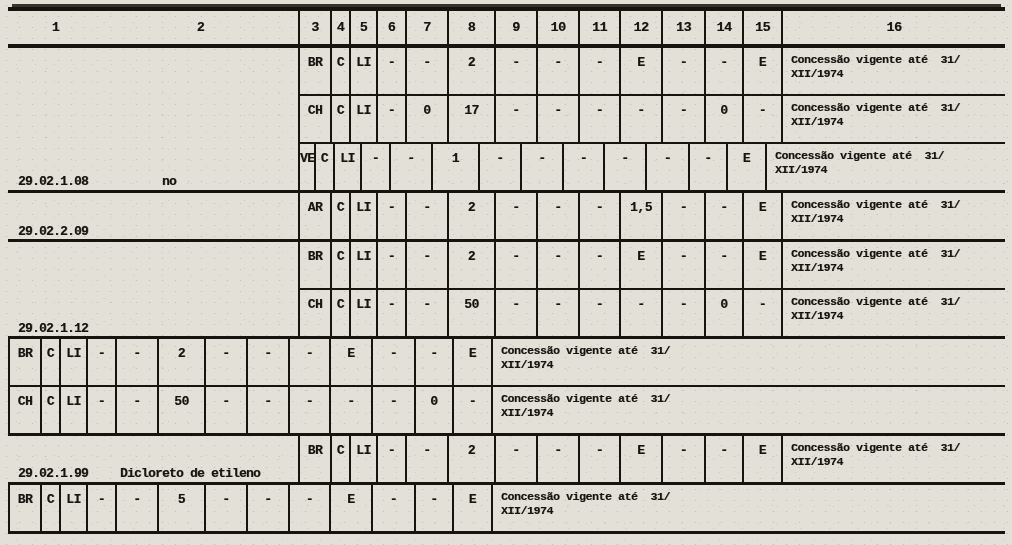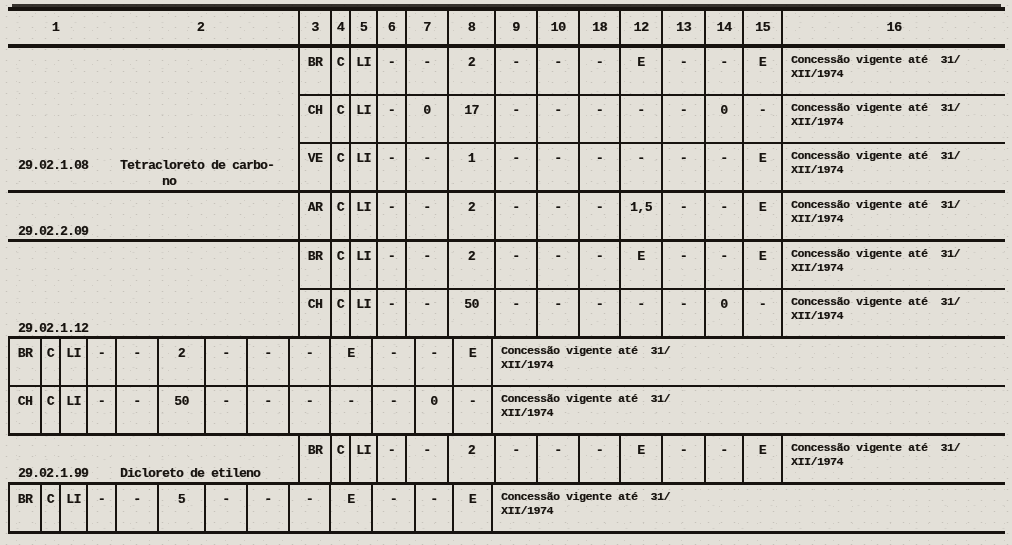--- a/index.html
+++ b/index.html
@@ -61,33 +61,32 @@
         <div class="hcell" style="width: 95px;">1</div>
         <div class="hcell" style="width: 195px;">2</div>
         <div class="hcell vb" style="width: 32px;">3</div>
         <div class="hcell vb" style="width: 19px;">4</div>
         <div class="hcell vb" style="width: 27px;">5</div>
         <div class="hcell vb" style="width: 29px;">6</div>
         <div class="hcell vb" style="width: 42px;">7</div>
         <div class="hcell vb" style="width: 47px;">8</div>
         <div class="hcell vb" style="width: 42px;">9</div>
         <div class="hcell vb" style="width: 42px;">10</div>
-        <div class="hcell vb" style="width: 41px;">18</div>
+        <div class="hcell vb" style="width: 41px;">11</div>
         <div class="hcell vb" style="width: 42px;">12</div>
         <div class="hcell vb" style="width: 43px;">13</div>
         <div class="hcell vb" style="width: 38px;">14</div>
         <div class="hcell vb" style="width: 39px;">15</div>
         <div class="hcell vb" style="flex: 1 1 0%;">16</div>
       </div>
     <div id="tbody">
         <div class="group">
           <div class="left-cell">
             <div class="code">29.02.1.08</div>
             <div class="name">
-              <div class="nline">Tetracloreto de carbo-</div>
               <div class="nline cont">no</div>
             </div>
           </div>
           <div class="rows">
             <div class="row">
               <div class="cell vb" style="width: 32px;">BR</div>
               <div class="cell vb" style="width: 19px;">C</div>
               <div class="cell vb" style="width: 27px;">LI</div>
               <div class="cell vb" style="width: 29px;">-</div>
               <div class="cell vb" style="width: 42px;">-</div>
@@ -117,21 +116,21 @@
               <div class="cell vb" style="width: 42px;">-</div>
               <div class="cell vb" style="width: 43px;">-</div>
               <div class="cell vb" style="width: 38px;">0</div>
               <div class="cell vb" style="width: 39px;">-</div>
               <div class="cell remark vb">
                 <div class="rline">Concessão vigente até  31/</div>
                 <div class="rline">XII/1974</div>
               </div>
             </div>
             <div class="row">
-              <div class="cell vb" style="width: 32px;">VE</div>
+              <div class="cell vb" style="width: 16px;">VE</div>
               <div class="cell vb" style="width: 19px;">C</div>
               <div class="cell vb" style="width: 27px;">LI</div>
               <div class="cell vb" style="width: 29px;">-</div>
               <div class="cell vb" style="width: 42px;">-</div>
               <div class="cell vb" style="width: 47px;">1</div>
               <div class="cell vb" style="width: 42px;">-</div>
               <div class="cell vb" style="width: 42px;">-</div>
               <div class="cell vb" style="width: 41px;">-</div>
               <div class="cell vb" style="width: 42px;">-</div>
               <div class="cell vb" style="width: 43px;">-</div>

